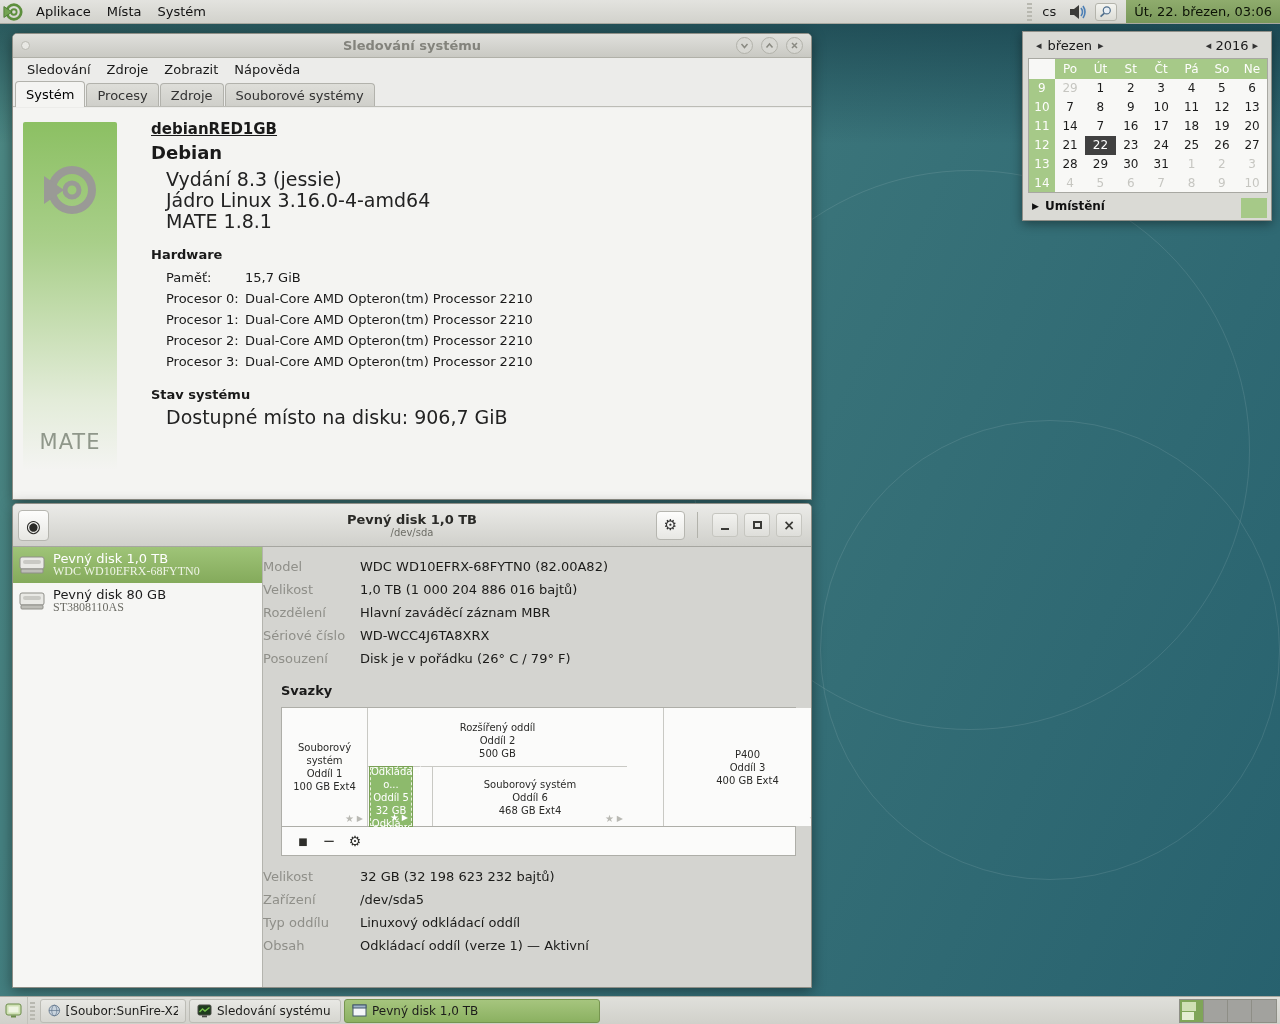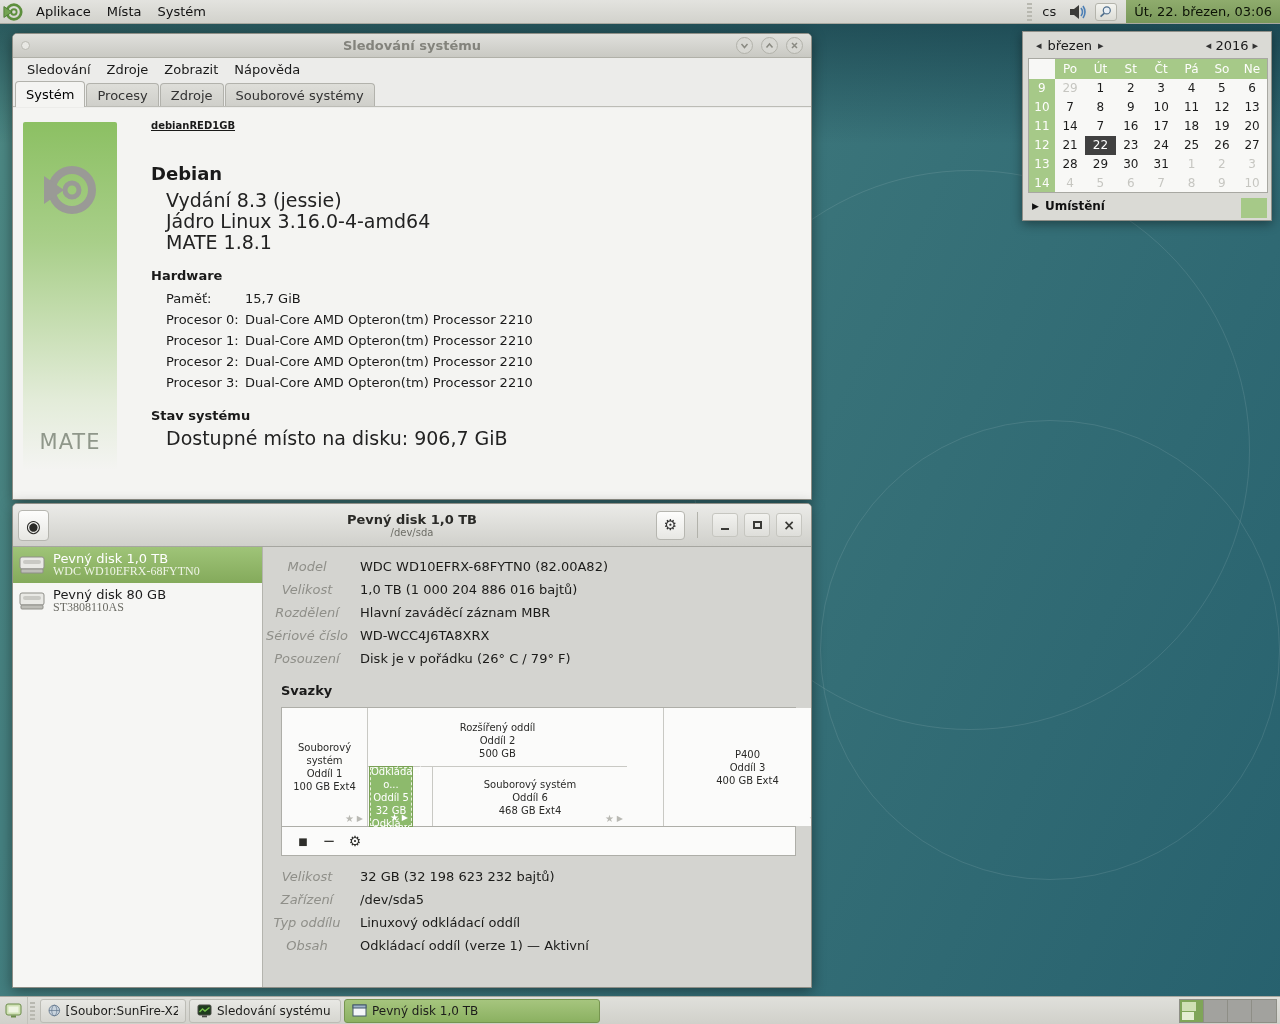--- a/index.html
+++ b/index.html
@@ -70,21 +70,21 @@
     background:linear-gradient(#dedeD9,#cfcfca); border:1px solid #b2b2ac; border-bottom:none;
     border-radius:4px 4px 0 0; margin-right:1px; color:#333; }
   .tab.active { height:26px; background:#f4f4f2; color:#000; margin-bottom:-1px; }
   .sys-content { position:absolute; top:74px; bottom:0; left:0; right:0; background:#f4f4f2; display:flex; }
   .logo-box { position:absolute; left:10px; top:14px; width:94px; height:348px;
     background:linear-gradient(#8cc063 0%,#a9cf8a 35%,#e3ecd9 80%,#f4f4f2 100%);
     border-radius:2px; display:flex; flex-direction:column; align-items:center; }
   .logo-box svg { margin-top:38px; }
   .logo-text { margin-top:auto; margin-bottom:16px; font-size:21px; color:#8f978a; letter-spacing:1px; }
   .sys-info { position:absolute; left:138px; top:12px; right:20px; }
-  .hostname { font-size:10px; font-weight:bold; text-decoration:underline; margin-bottom:32px; }
+  .hostname { font-size:15px; font-weight:bold; text-decoration:underline; margin-bottom:4px; }
   .distro { font-size:18px; font-weight:bold; margin-bottom:6px; }
   .sys-line { font-size:19px; line-height:21px; margin-left:15px; color:#222; }
   .sys-h { font-size:13px; font-weight:bold; margin:15px 0 5px; }
   .hw-row { display:flex; font-size:13px; line-height:21px; margin-left:15px; }
   .hw-label { width:79px; flex:none; }
   .hw-value { }
 
   
   .disks { left:12px; top:503px; width:800px; height:485px; z-index:10; background:#d4d4d0; }
   .headerbar { height:43px; border-radius:4px 4px 0 0;
@@ -110,21 +110,21 @@
   .disks-sidebar { width:250px; flex:none; background:#f6f6f4; border-right:1px solid #b4b4ae; }
   .disk-item { height:36px; display:flex; align-items:center; padding:0 6px; }
   .disk-item.selected { background:linear-gradient(#9fc478,#84aa5b); }
   .disk-item .dtext { margin-left:8px; line-height:13px; }
   .disk-name { font-size:13px; color:#1c1c1c; }
   .disk-model { font-size:12px; color:#6b6b64;font-family:Liberation Serif, serif; }
   .disk-item.selected .disk-name { color:#fff; }
   .disk-item.selected .disk-model { color:#eef4e6; }
   .disks-details { flex:1; padding-top:8px; overflow:hidden; }
   .detail-row { display:flex; height:23px; align-items:center; font-size:13px; }
-  .detail-row .lbl { width:88px; flex:none; text-align:center; color:#8f8f89;font-style:italic; }
+  .detail-row .lbl { width:88px; flex:none; text-align:left; color:#8f8f89; }
   .detail-row .val { margin-left:9px; color:#1b1b19; }
   .volumes-h { font-size:13px; font-weight:bold; margin:13px 0 9px 18px; }
   .diagram { position:relative; margin-left:18px; width:515px; height:120px;
     background:#fbfbfa; border:1px solid #aeaea8; }
   .part { position:absolute; background:#fbfbfa; }
   .plines { position:absolute; left:0; right:0; top:50%; transform:translateY(-50%);
     text-align:center; font-size:10px; line-height:13px; color:#2a2a28; }
   .corner { position:absolute; right:4px; bottom:2px; color:#b9b9b3; font-size:10px; display:flex; gap:3px; align-items:center; }
   .corner .pl { font-size:8px; }
   .p1 { left:0; top:0; width:86px; height:118px; border-right:1px solid #c9c9c4; }

